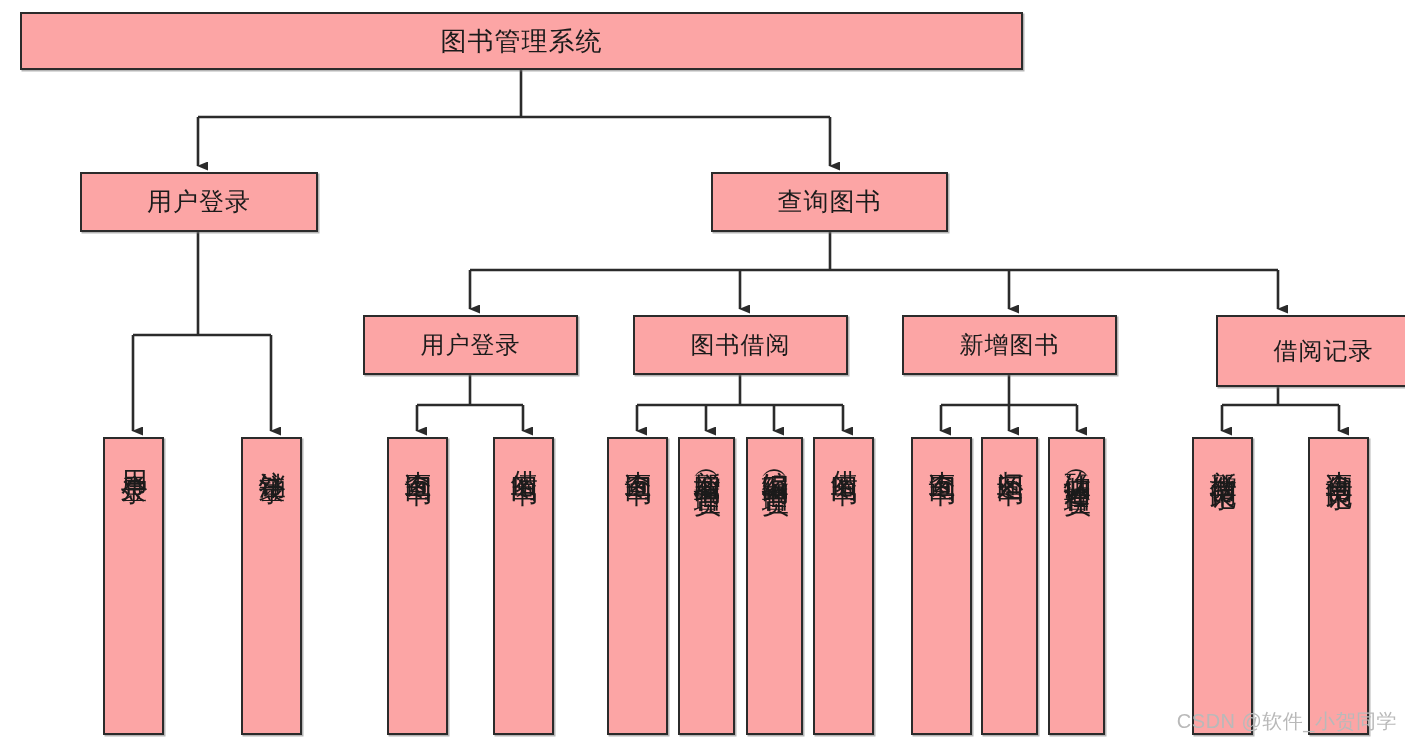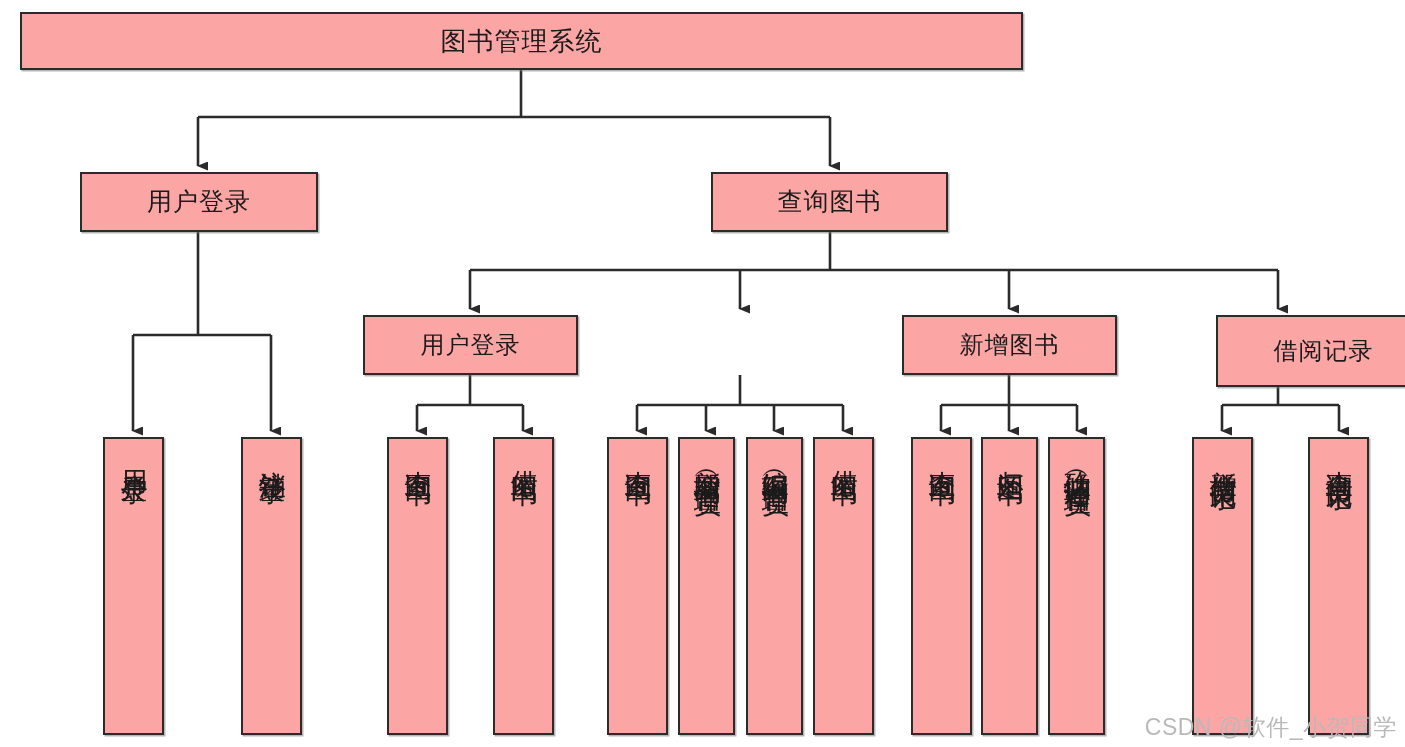--- a/index.html
+++ b/index.html
@@ -71,22 +71,22 @@
     font-size: 27px;
     line-height: 1.02;
     letter-spacing: 3px;
     white-space: nowrap;
     height: auto;
     max-height: 276px;
   }
   #watermark {
     position: absolute;
     right: 8px;
-    bottom: 4px;
-    font-size: 23px;
+    bottom: 12px;
+    font-size: 20px;
     color: #b9b9b9;
     letter-spacing: 0.5px;
     user-select: none;
     white-space: nowrap;
   }
 </style>
 </head>
 <body>
 
 <div id="diagram-root">
@@ -150,20 +150,23 @@
   <div class="node horizontal level1" style="left:80px; top:172px; width:238px; height:60px;">
     <span class="node-label">用户登录</span>
   </div>
   <div class="node horizontal level1" style="left:711px; top:172px; width:237px; height:60px;">
     <span class="node-label">查询图书</span>
   </div>
 
   <div class="node horizontal level2" style="left:363px; top:315px; width:215px; height:60px;">
     <span class="node-label">用户登录</span>
   </div>
+  <div class="node horizontal level2" style="left:633px; top:315px; width:215px; height:60px;">
+    <span class="node-label">图书借阅</span>
+  </div>
   <div class="node horizontal level2" style="left:902px; top:315px; width:215px; height:60px;">
     <span class="node-label">新增图书</span>
   </div>
   <div class="node horizontal level2" style="left:1216px; top:315px; width:215px; height:72px;">
     <span class="node-label">借阅记录</span>
   </div>
 
   <div class="node leaf" style="left:103px; top:437px; width:61px; height:298px;">
     <span class="node-label">用户登录</span>
   </div>

